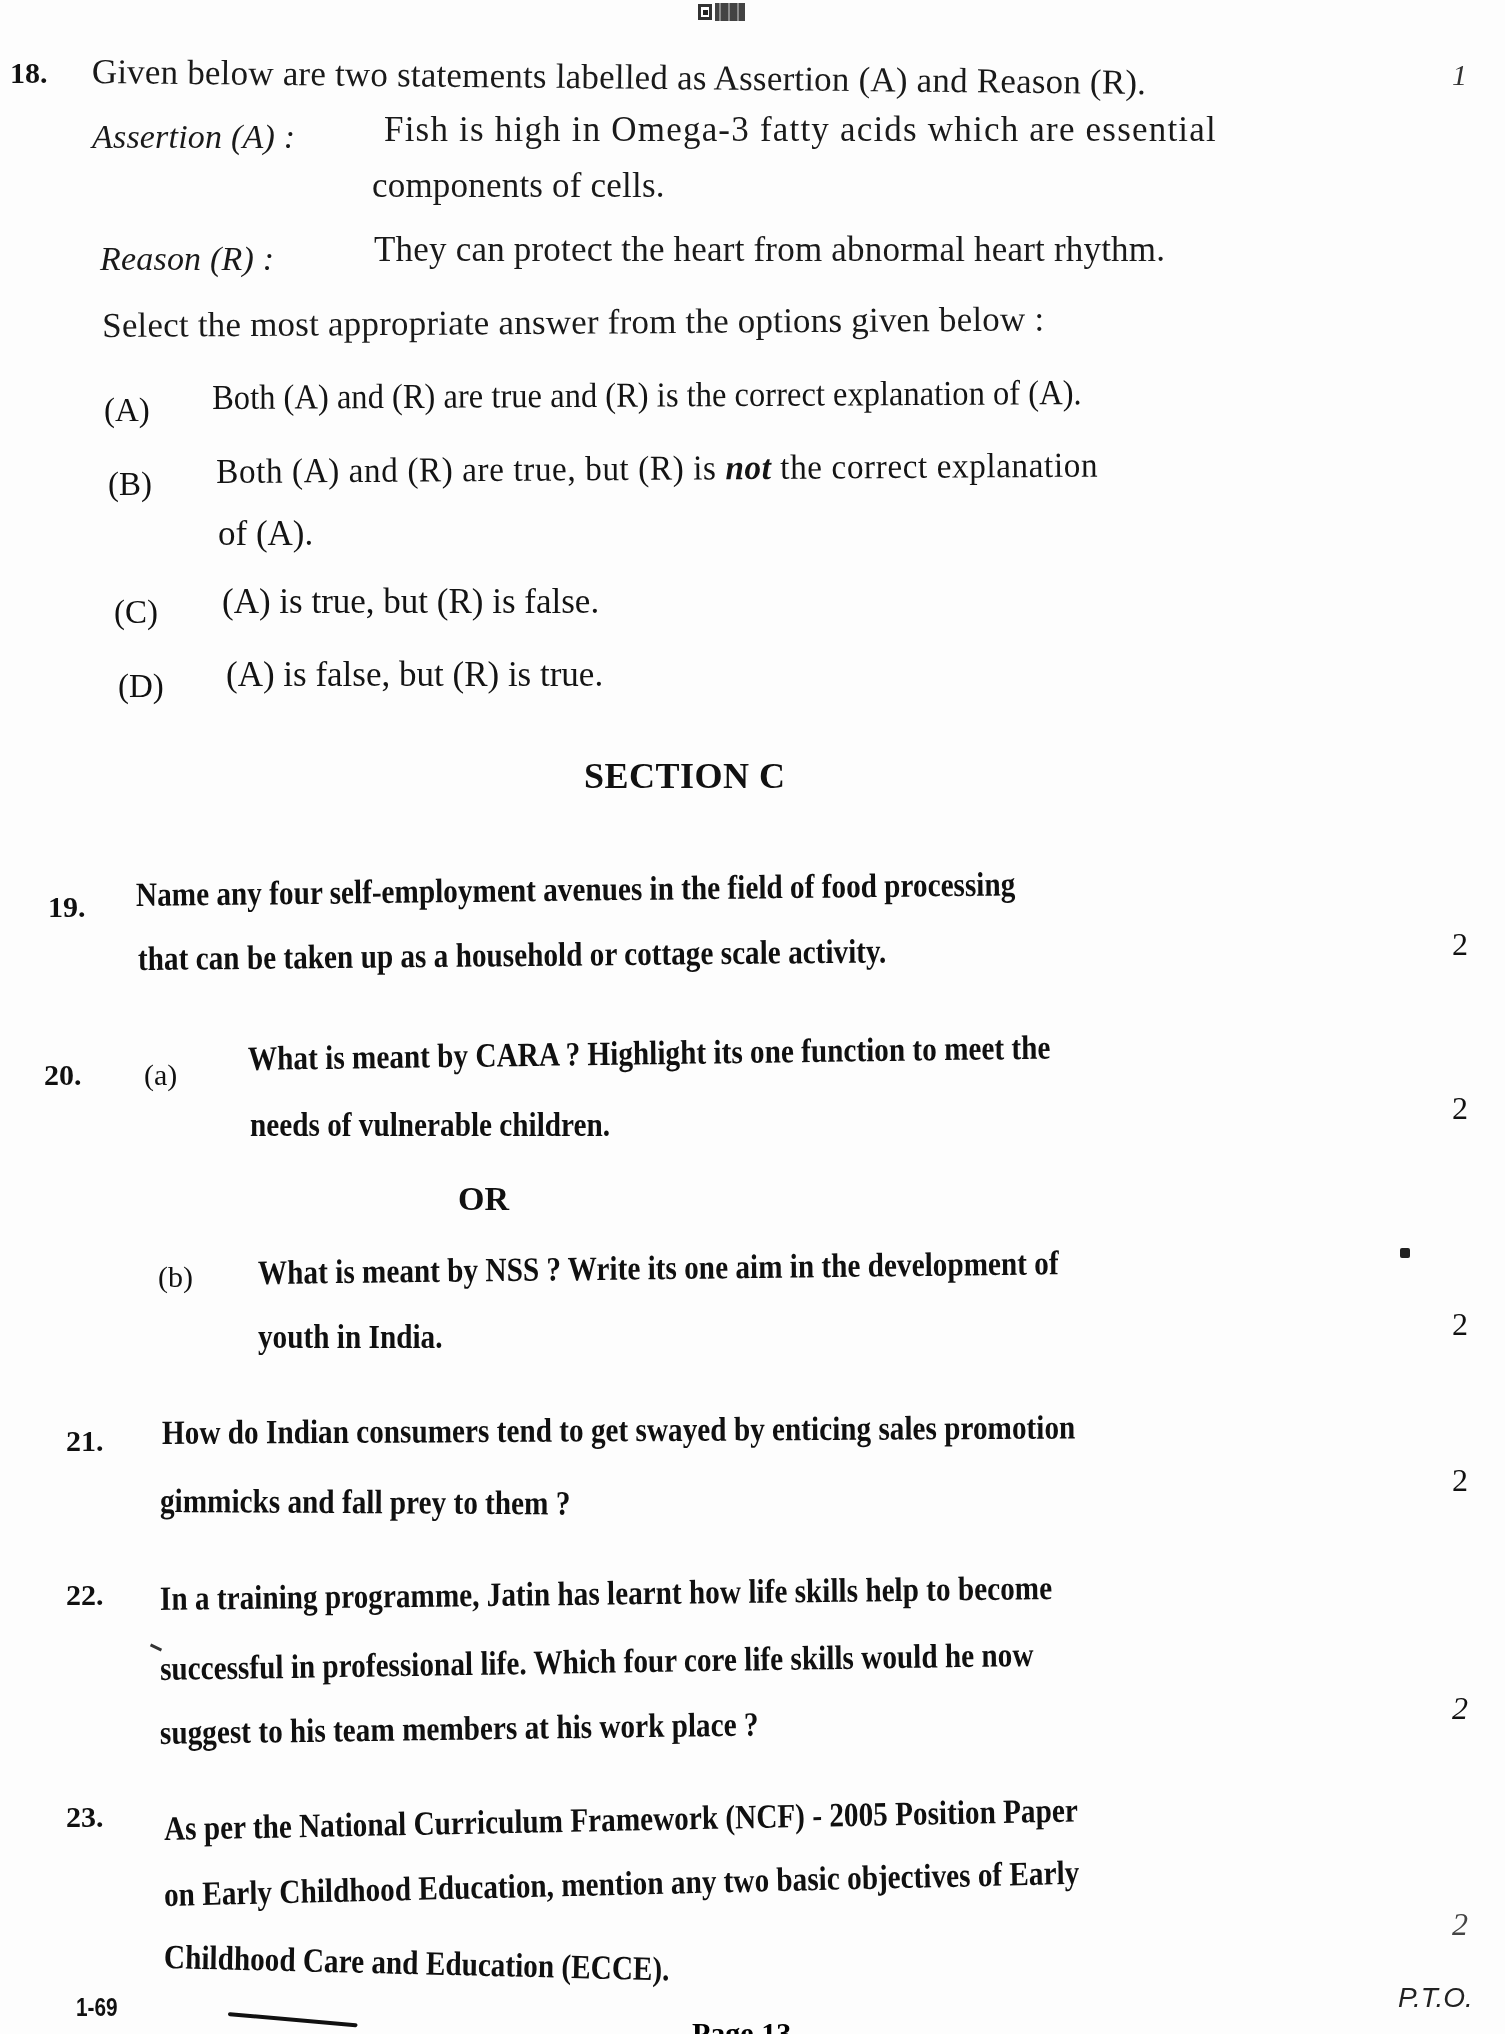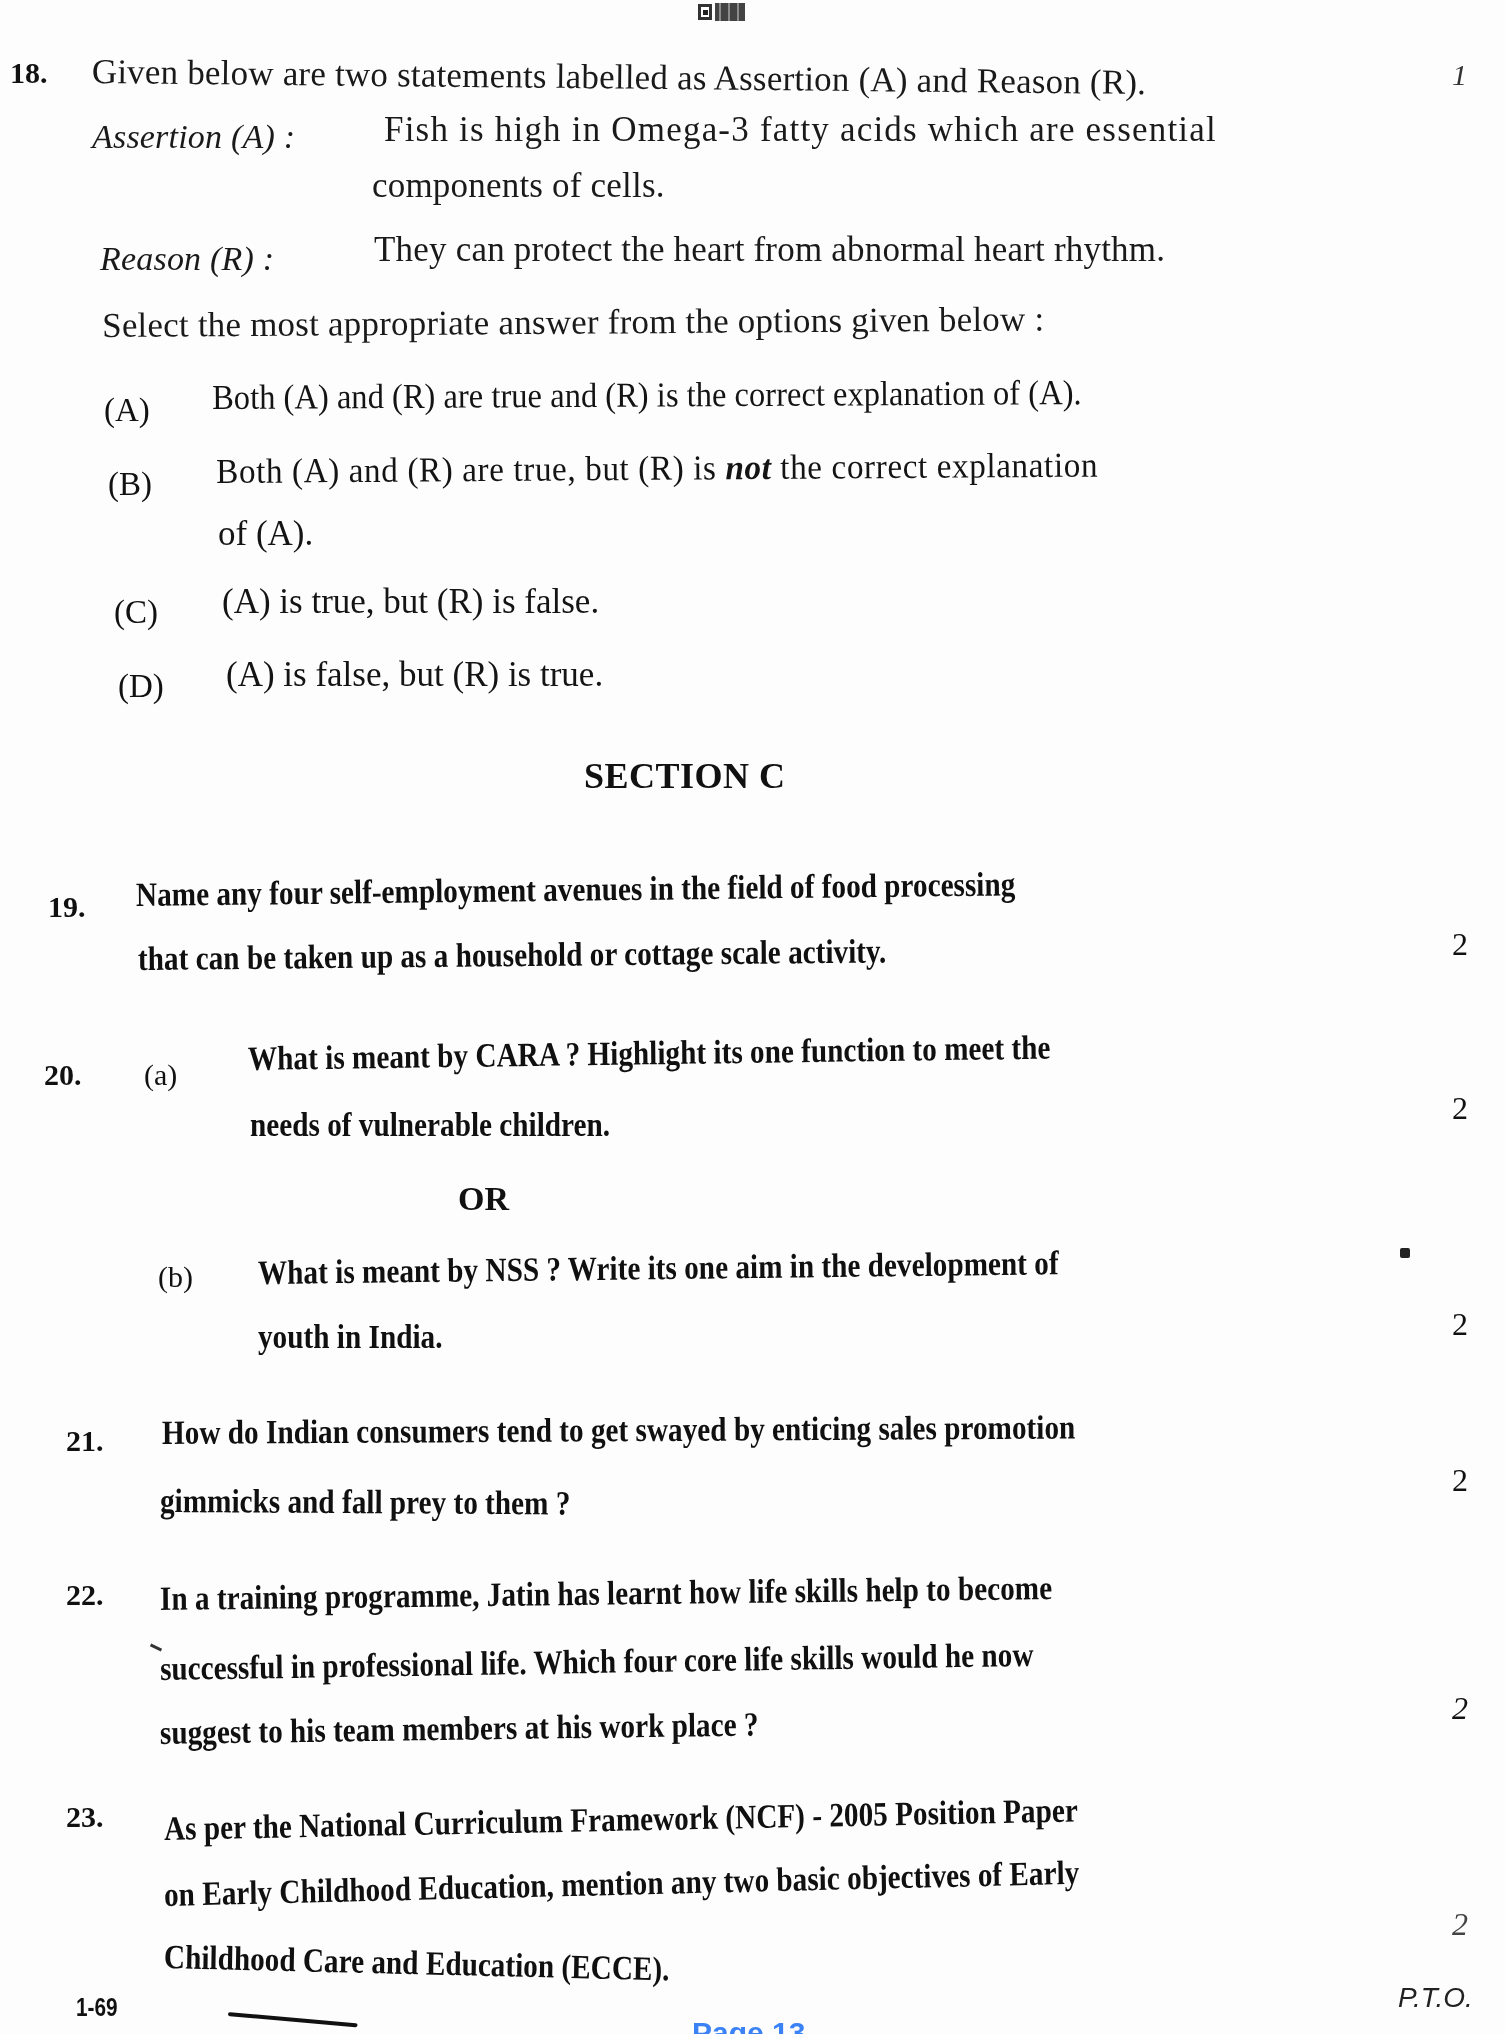--- a/index.html
+++ b/index.html
@@ -111,24 +111,24 @@
     }
     .footer-right {
       left: 1398px; top: 1982px;
       font-family: "Liberation Sans", sans-serif;
       font-style: italic;
       font-size: 28px;
       color: #222;
     }
     .footer-page {
       left: 692px; top: 2018px;
-      font-family: Liberation Sans, sans-serif;
+      font-family: Liberation Serif, serif;
       font-weight: bold;
       font-size: 30px;
-      color: #3b82f6;
+      color: #000000;
       height: 16px;
       overflow: hidden;
       line-height: 30px;
     }
     .footer-rule {
       left: 228px; top: 2012px;
       width: 130px; height: 4px;
       background: #111;
       transform: rotate(5deg);
       transform-origin: left center;

